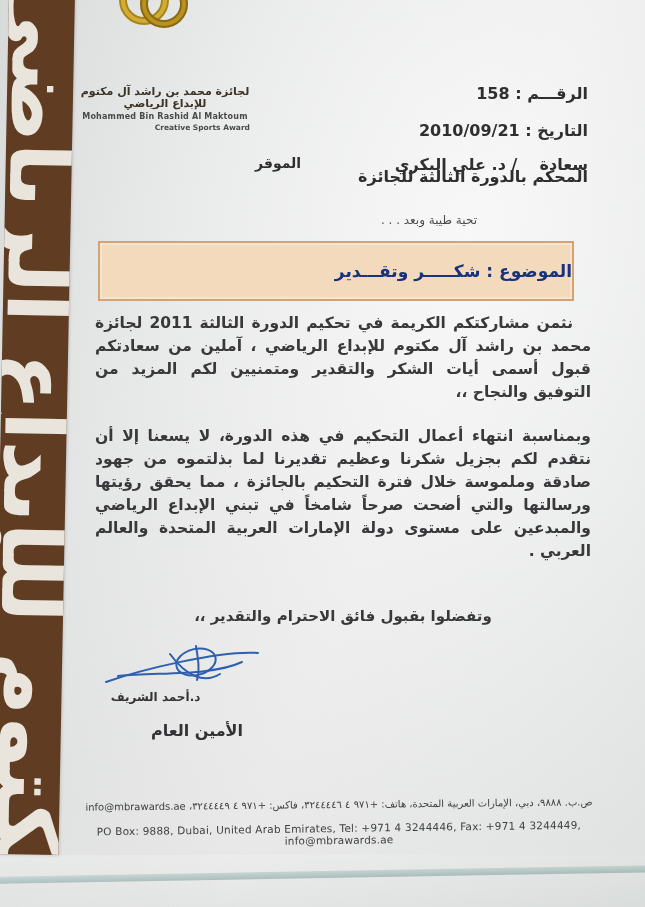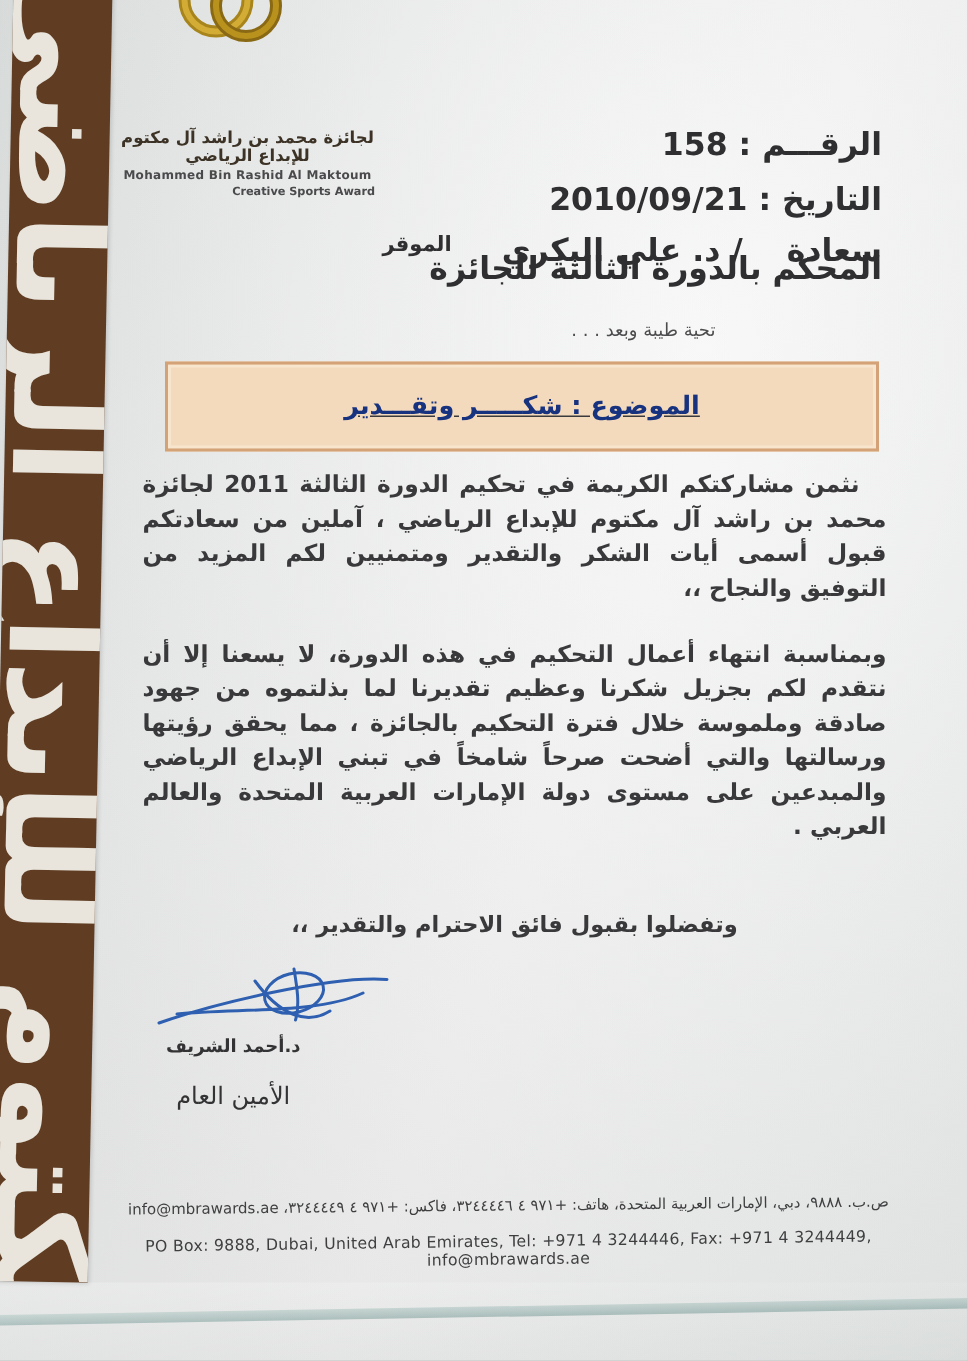--- a/index.html
+++ b/index.html
@@ -19,46 +19,46 @@
     opacity:.96;}
   
   .logo-rings{position:absolute;left:112px;top:-26px;}
   .logo-callig{position:absolute;left:80px;top:86px;width:170px;text-align:center;
     font-size:11px;font-weight:bold;color:#3c3326;direction:rtl;line-height:12px;}
   .logo-en1{position:absolute;left:80px;top:112px;width:170px;text-align:center;
     font-size:8px;font-weight:bold;color:#4a4a4c;letter-spacing:.2px;}
   .logo-en2{position:absolute;left:80px;top:123px;width:170px;text-align:right;
     font-size:7.5px;font-weight:bold;color:#4a4a4c;}
   
-  .meta-line{position:absolute;right:57px;direction:rtl;font-size:21px;font-weight:bold;color:#2f2f31;}
+  .meta-line{position:absolute;right:57px;direction:rtl;font-size:16px;font-weight:bold;color:#2f2f31;}
   .meta-line .val{direction:ltr;unicode-bidi:embed;}
   .m-ref{top:84px;}
   .m-date{top:121px;}
   .m-addr{top:155px;white-space:pre;}
   .m-honor{position:absolute;left:255px;top:155px;font-size:14px;font-weight:bold;direction:rtl;color:#2f2f31;}
   .m-role{top:167px;}
   .m-salut{position:absolute;right:168px;top:213px;font-size:12px;color:#4c4c4e;direction:rtl;font-weight:normal;}
   
-  .subject{position:absolute;left:110px;top:241px;width:472px;height:56px;
+  .subject{position:absolute;left:98px;top:241px;width:472px;height:56px;
     background:#f4dabc;border:2px solid #d3a377;box-shadow:inset 0 0 0 2px #f8e5cd;
-    display:flex;align-items:center;justify-content:center;text-decoration:underline;}
+    display:flex;align-items:center;justify-content:flex-end;}
   .subject-text{font-size:17px;font-weight:bold;color:#17327f;direction:rtl;}
   
   .para{position:absolute;left:95px;width:496px;direction:rtl;text-align:justify;
     font-size:15.5px;font-weight:bold;line-height:23px;color:#39393b;}
   .p1{top:312px;text-indent:18px;}
   .p2{top:425px;}
   .closing{position:absolute;left:95px;width:496px;top:607px;text-align:center;
     direction:rtl;font-size:15px;font-weight:bold;color:#39393b;}
   
   .sig-svg{position:absolute;left:100px;top:640px;}
   .sig-name{position:absolute;left:68px;top:690px;width:175px;text-align:center;
     direction:rtl;font-size:12px;font-weight:bold;color:#333335;}
-  .sig-title{position:absolute;left:68px;top:721px;width:175px;text-align:center;
-    direction:rtl;font-size:16px;font-weight:normal;color:#333335;}
+  .sig-title{position:absolute;left:68px;top:721px;width:175px;text-align:right;
+    direction:rtl;font-size:16px;font-weight:bold;color:#333335;}
   
   .f-ar{position:absolute;left:45px;right:12px;top:799px;text-align:center;direction:rtl;
     font-size:10px;color:#3f3f41;transform:rotate(-0.6deg);}
   .f-en{position:absolute;left:45px;right:12px;top:822px;text-align:center;
     font-size:10.5px;color:#3f3f41;letter-spacing:.2px;transform:rotate(-0.8deg);}
   .edge-line{position:absolute;left:-6px;top:871px;width:662px;height:7px;
     background:linear-gradient(#bccdca,#9cb3b0);transform:rotate(-1deg);}
   .crease{position:absolute;pointer-events:none;}
   .crease1{left:0;right:0;top:855px;height:52px;
     background:linear-gradient(176deg,rgba(255,255,255,.25),rgba(180,190,188,.12));}

